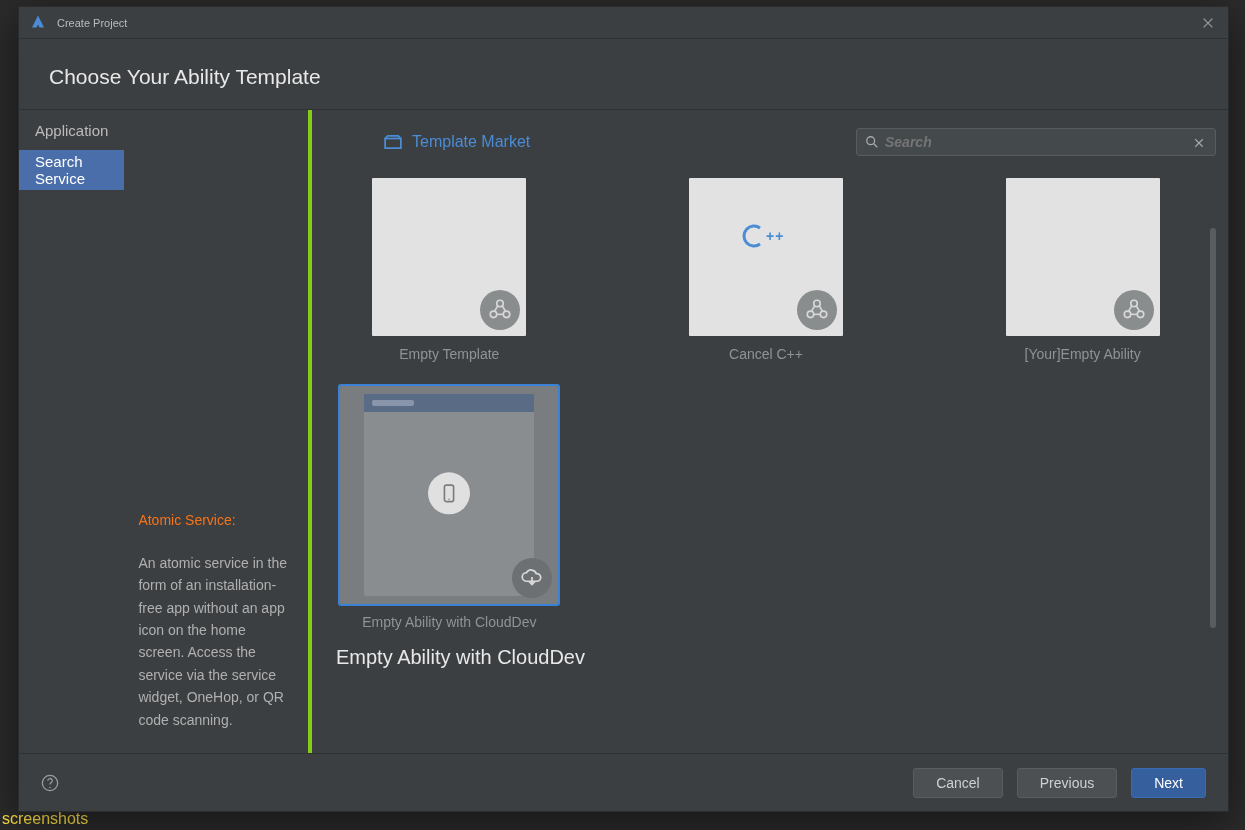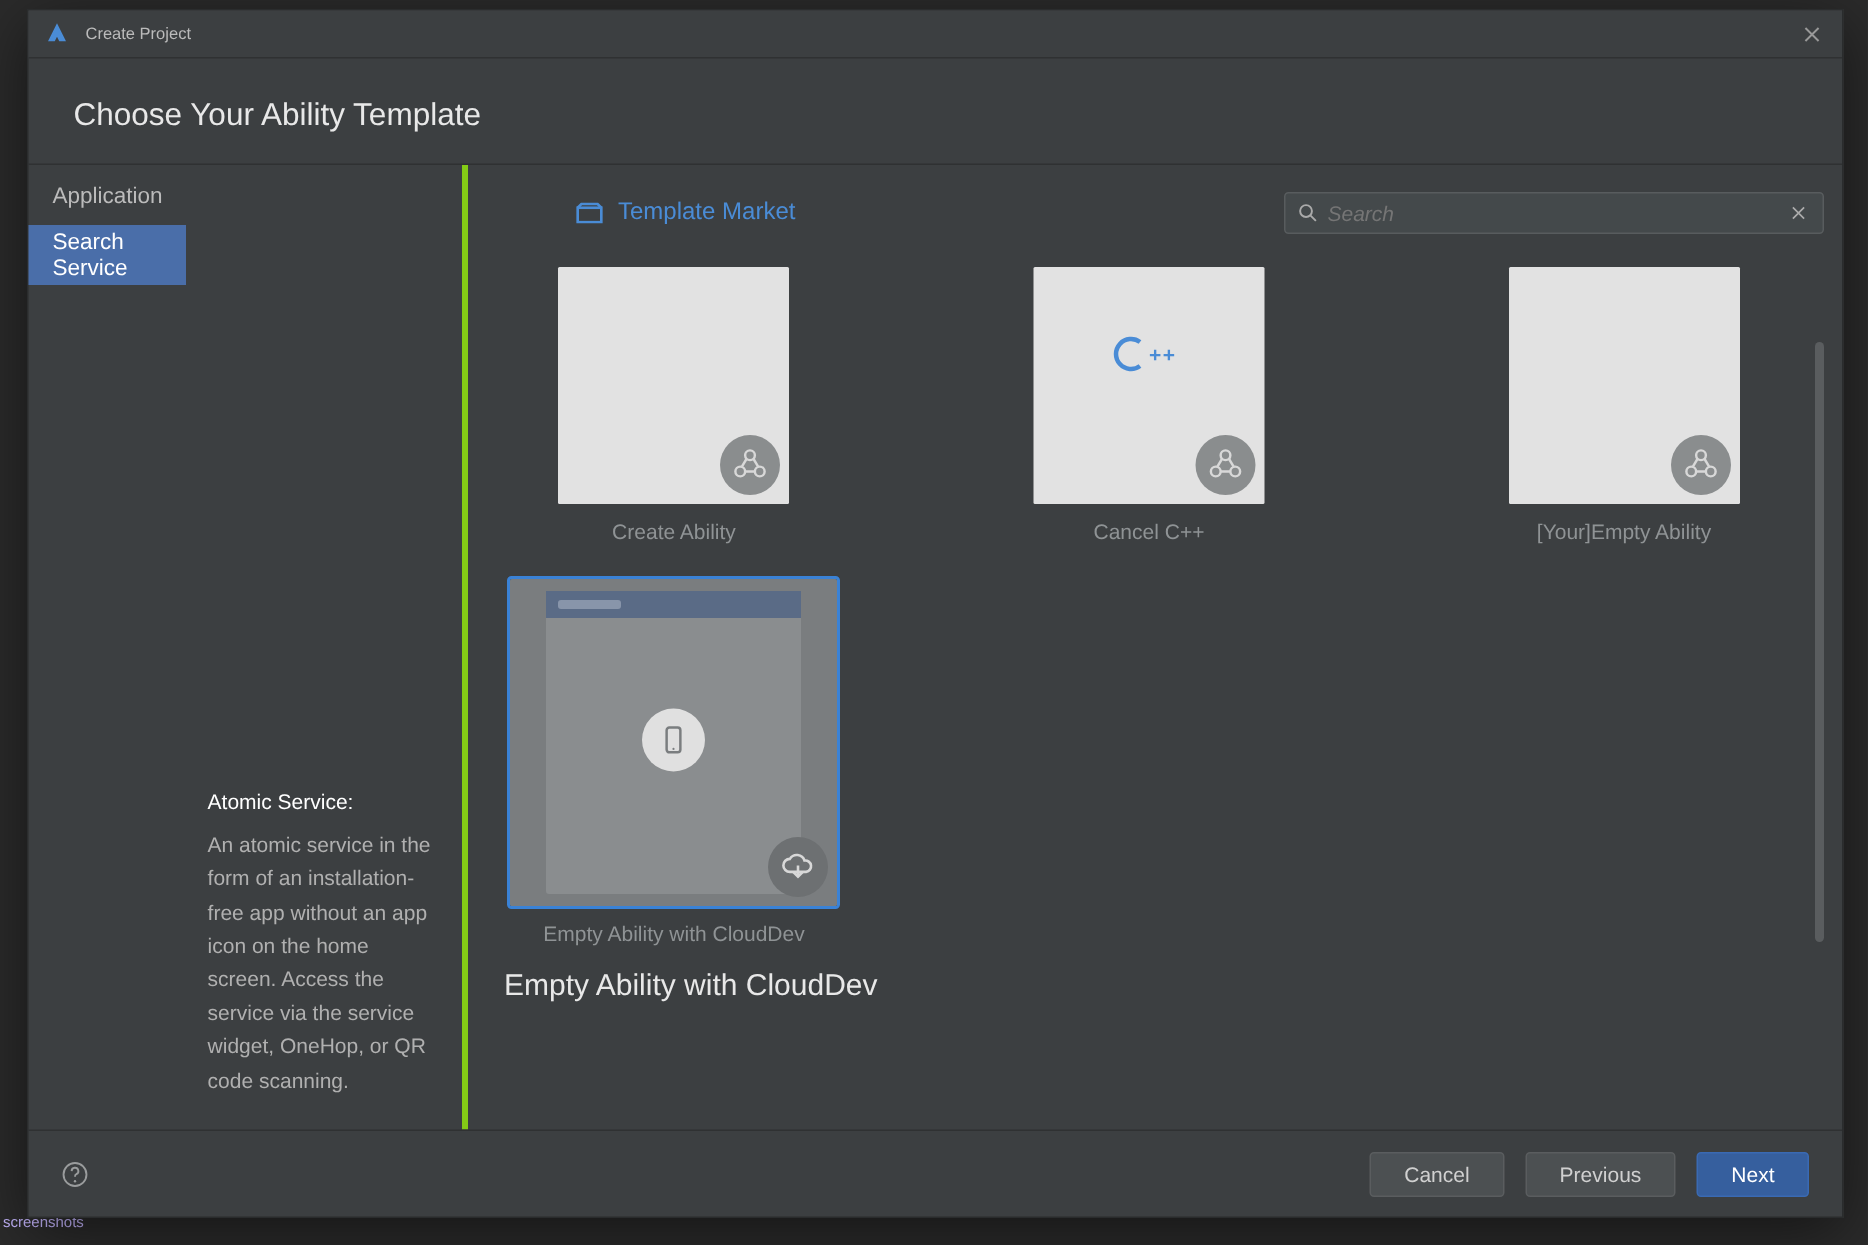--- a/index.html
+++ b/index.html
@@ -63,21 +63,21 @@
     background: #4a6ea9;
     color: #ffffff;
   }
   .sidebar-desc {
     margin-top: auto;
     padding: 16px 14px 22px 14px;
     color: #b0b0b0;
     font-size: 14px;
     line-height: 1.6;
   }
-  .sidebar-desc .title { color:#ffffff; margin-bottom:6px;}
+  .sidebar-desc .title { color:#f97316; margin-bottom:20px;}
   .main {
     flex:1;
     display:flex; flex-direction:column;
     padding: 14px 12px 0 24px;
     min-height:0;
   }
   .main-top {
     display:flex; align-items:center;
     height: 36px;
     gap:10px;
@@ -96,21 +96,21 @@
     background: #44494b;
     border:1px solid #585c5e;
     border-radius:3px;
     display:flex; align-items:center;
     padding:0 8px; gap:6px;
     font-style: italic;
   }
   .search input {
     flex:1;
     background:transparent; border:none; outline:none;
-    color:#ccc; font-size:14px; font-style: italic;
+    color:#ccc; font-size:14px; font-style: italic; font-weight: bold;
   }
   .search .s-icon, .search .x-icon { color:#aaa; width:14px;height:14px; flex-shrink:0;}
   .template-scroll {
     flex:1;
     overflow-y:auto;
     margin-top: 18px;
     padding-right: 12px;
     position:relative;
   }
   .template-grid {
@@ -194,21 +194,21 @@
     cursor:pointer;
     display:flex;align-items:center;
   }
   .btn.primary { background:#365f9e; border-color:#3a6ab3; color:#fff; }
   .scrollbar-fake {
     position:absolute; right:0; top:50px; width:6px; height:400px;
     background:#5a5d5f; border-radius:3px;
   }
   .bg-strip {
     position:absolute; left:0; top:810px; width:100%; height:20px;
-    color:#c4b5fd; font-size:10px; padding-left:2px;
+    color:#fde047; font-size:16px; padding-left:2px;
   }
 </style>
 </head>
 <body>
 
 <div class="bg-strip">screenshots</div>
 
 <div class="dialog">
 
   <div class="titlebar">
@@ -280,21 +280,21 @@
                       <circle cx="12" cy="6" r="3"></circle>
                       <circle cx="6" cy="16" r="3"></circle>
                       <circle cx="18" cy="16" r="3"></circle>
                       <line x1="10" y1="8" x2="7" y2="13"></line>
                       <line x1="14" y1="8" x2="17" y2="13"></line>
                       <line x1="9" y1="16" x2="15" y2="16"></line>
                     </g>
                   </svg>
               </div>
             </div>
-            <div class="template-label">Create Ability</div>
+            <div class="template-label">Empty Template</div>
           </div>
 
           <div class="template-item">
             <div class="template-card">
               <div class="cpp-icon">
                 <svg viewBox="0 0 48 24" width="48" height="24">
                     <path d="M18 4 A10 10 0 1 0 18 20" fill="none" stroke="#4a8cd6" stroke-width="3"></path>
                     <text x="24" y="17" font-size="14" fill="#4a8cd6" font-weight="bold">++</text>
                   </svg>
               </div>

